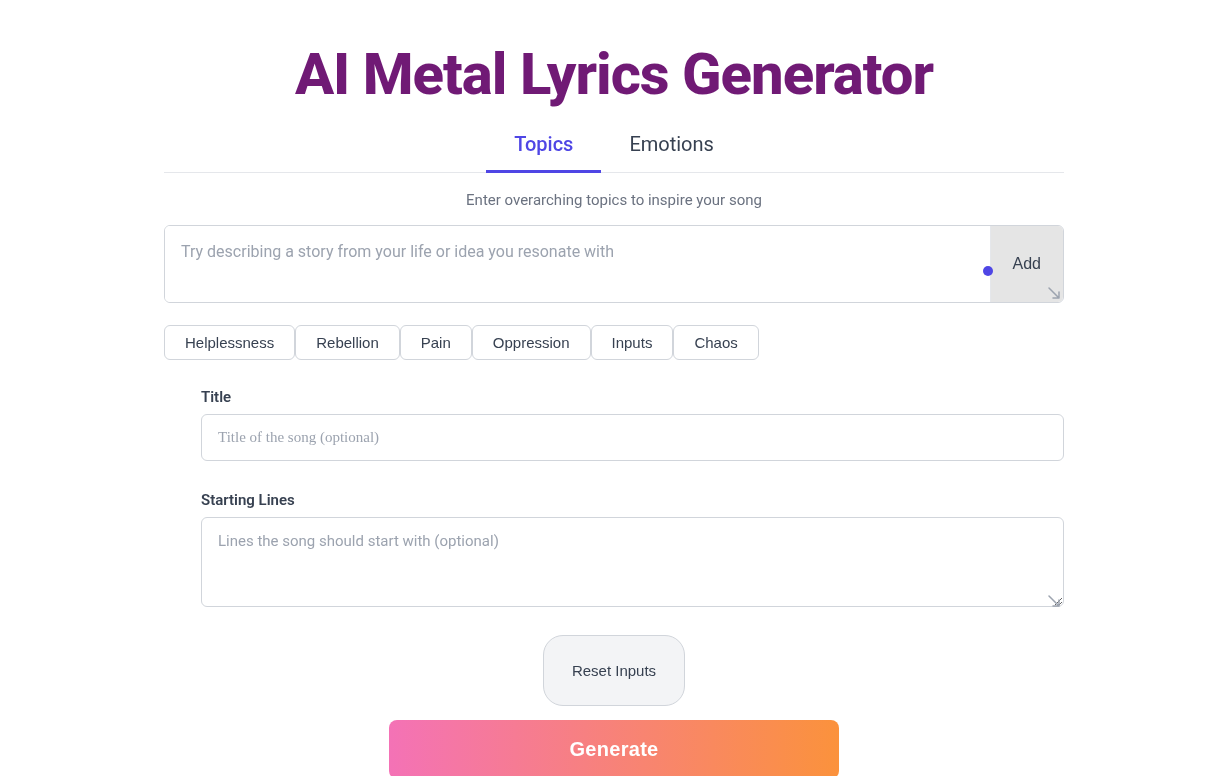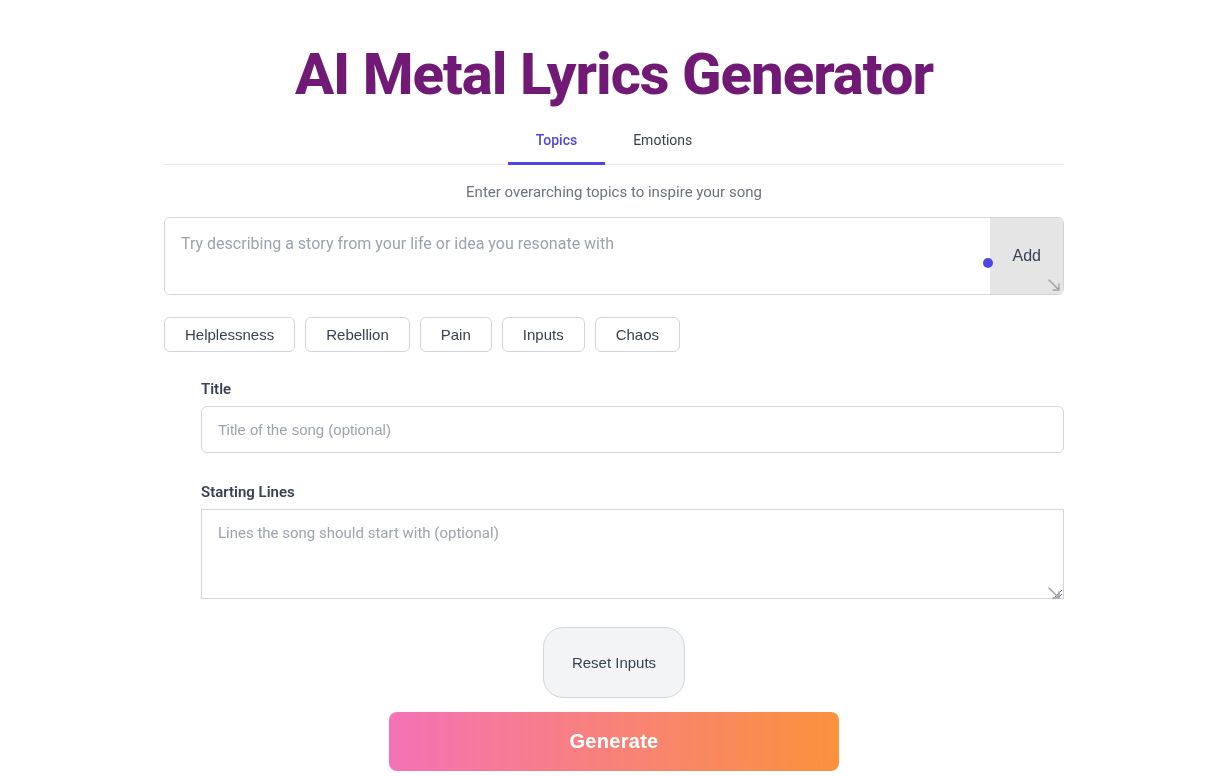--- a/index.html
+++ b/index.html
@@ -34,21 +34,21 @@
       gap: 0;
       border-bottom: 1px solid #e5e7eb;
       width: 100%;
       max-width: 900px;
       justify-content: center;
       margin-bottom: 0;
     }
 
     .tab {
       padding: 10px 28px 14px;
-      font-size: 14px;
+      font-size: 20px;
       cursor: pointer;
       color: #374151;
       border-bottom: 3px solid transparent;
       margin-bottom: -1px;
       font-weight: 400;
       transition: all 0.15s;
     }
 
     .tab.active {
       color: #4f46e5;
@@ -148,21 +148,20 @@
       font-weight: 500;
       transition: background 0.15s;
     }
 
     .inspire-icon {
       font-size: 15px;
     }
 
     .topic-chips {
       display: flex;
-      gap: 10px;
       flex-wrap: wrap;
       margin-bottom: 28px;
     }
 
     .chip {
       border: 1px solid #d1d5db;
       border-radius: 6px;
       padding: 8px 20px;
       font-size: 15px;
       color: #374151;
@@ -180,38 +179,38 @@
     }
 
     .text-input {
       width: 100%;
       border: 1px solid #d1d5db;
       border-radius: 6px;
       padding: 14px 16px;
       font-size: 15px;
       color: #111827;
       outline: none;
-      font-family: Liberation Sans, sans-serif;
+      font-family: Liberation Serif, serif;
       transition: border-color 0.15s;
       margin-bottom: 22px;
     }
 
     .text-input::placeholder {
       color: #9ca3af;
     }
 
     .field-group {
       margin-bottom: 8px;
       margin-left: 37px;
     }
 
     .textarea-field {
       width: 100%;
       border: 1px solid #d1d5db;
-      border-radius: 0;
+      border-radius: 6px;
       padding: 14px 16px;
       font-size: 15px;
       color: #111827;
       outline: none;
       font-family: inherit;
       resize: vertical;
       min-height: 90px;
       transition: border-color 0.15s;
     }
 
@@ -282,20 +281,21 @@
       <path d="M11 5L11 11M11 11L5 11M11 11L1 1" stroke="#9ca3af" stroke-width="1.5" stroke-linecap="round"></path>
     </svg>
     <button class="add-button">Add</button>
   </div>
 
 
   <div class="topic-chips">
     <button class="chip">Helplessness</button>
     <button class="chip">Rebellion</button>
     <button class="chip">Pain</button>
+    <button class="chip">Oppression</button>
     <button class="chip">Inputs</button>
     <button class="chip">Chaos</button>
   </div>
 
   <div class="field-group">
     <label class="field-label">Title</label>
     <input type="text" class="text-input" placeholder="Title of the song (optional)" style="">
   </div>
 
   <div class="field-group">

